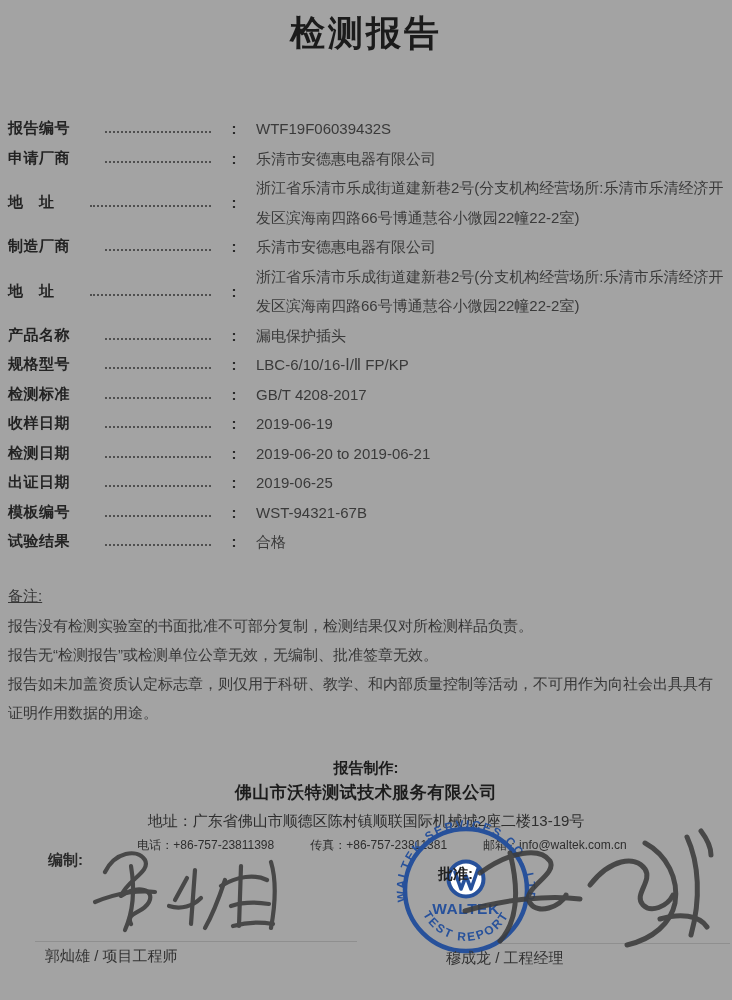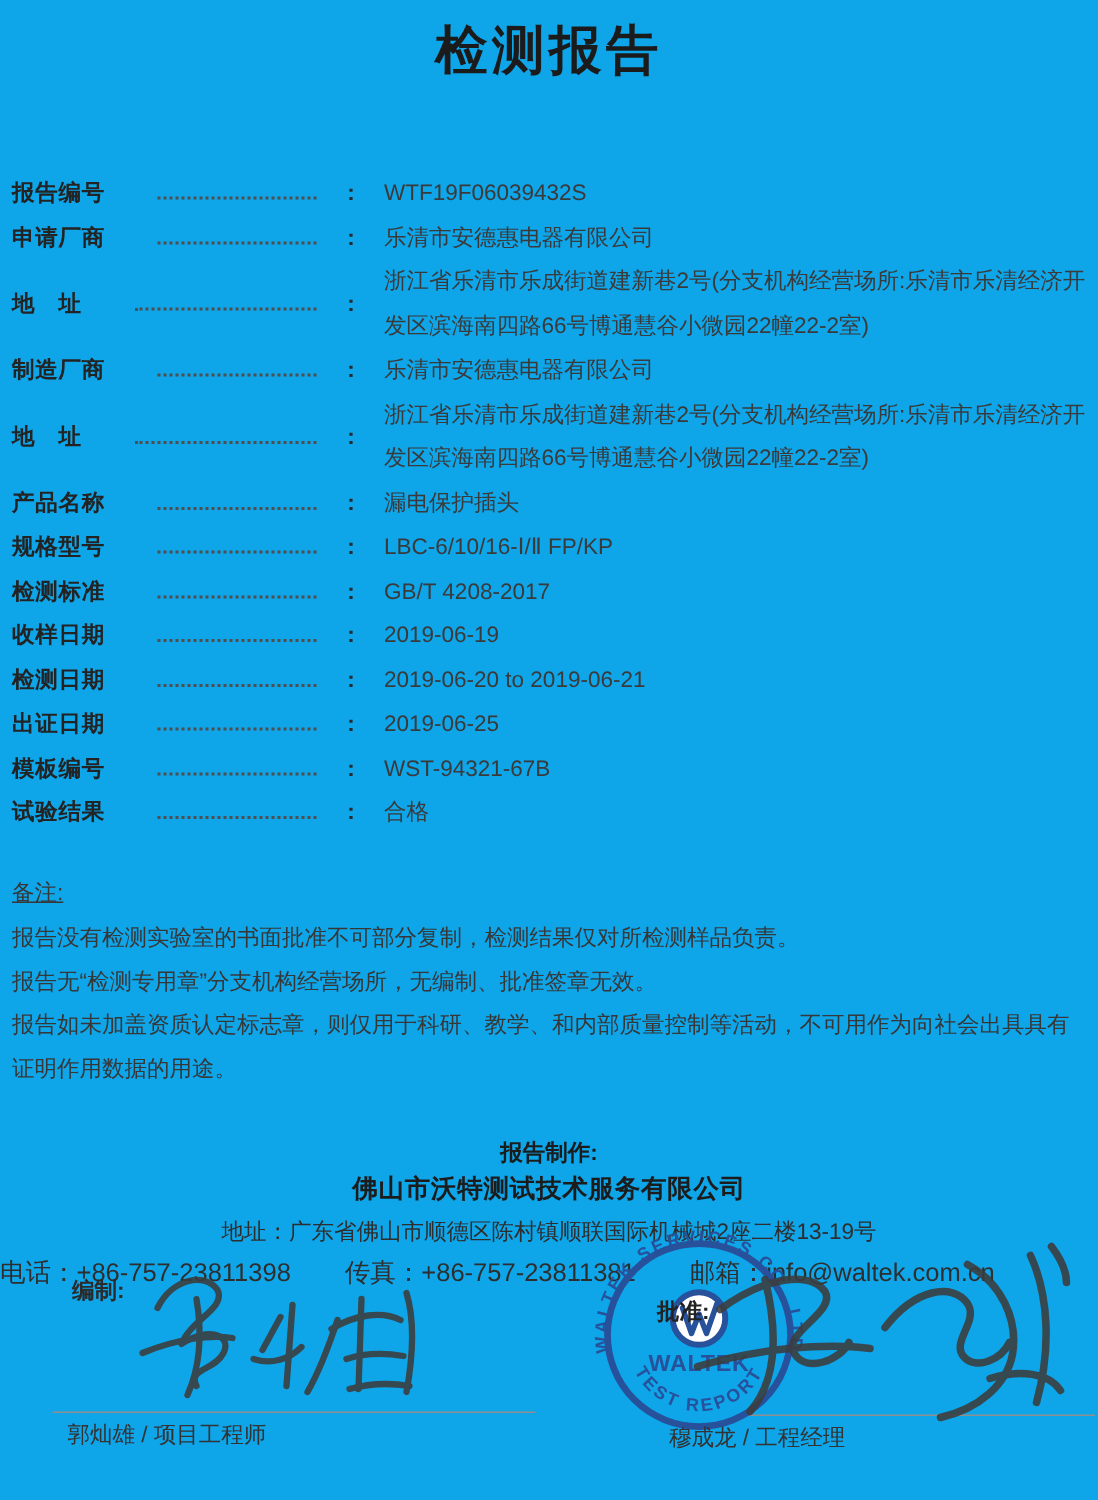--- a/index.html
+++ b/index.html
@@ -2,21 +2,21 @@
 <html><head>
 <meta charset="utf-8">
 <style>
   * { margin:0; padding:0; box-sizing:border-box; }
   html,body { background:#ffffff; }
   body {
     width:732px; height:1000px;
     font-family:"Liberation Sans","DejaVu Sans",sans-serif;
     color:#333; overflow:hidden;
   }
-  .page { position:relative; width:732px; height:1000px; background:#0ea5e9; }
+  .page { position:relative; width:732px; height:1000px; background:#a3a3a3; }
 
   .title {
     padding-top:10px; text-align:center;
     font-size:35px; font-weight:bold; color:#1b1b1b; letter-spacing:3px;
   }
 
   .fields { margin:57px 6px 0 8px; }
   .frow { display:flex; align-items:center; min-height:27.6px; }
   .flabel-wrap { width:204px; flex-shrink:0; display:flex; align-items:baseline;gap:32px; }
   .flabel { font-weight:bold; font-size:15px; color:#232323; white-space:pre; letter-spacing:0.5px; }
@@ -25,21 +25,21 @@
   .fvalue { flex:1; font-size:15px; line-height:29.5px; color:#3a3a3a; }
 
   .notes { margin:24px 10px 0 8px; font-size:15px; line-height:29px; color:#373737; }
   .notes .nheading { margin-bottom:1px;text-decoration:underline; }
   .notes p { margin:0; }
 
   .maker { margin-top:32px; text-align:center; color:#2e2e2e; }
   .maker-heading { font-size:15px; font-weight:bold; color:#1c1c1c; }
   .maker-company { font-size:17px; font-weight:bold; color:#1c1c1c; margin-top:3px; letter-spacing:0.5px; }
   .maker-address { font-size:15px; margin-top:8px; }
-  .maker-contact { margin-top:6px; font-size:17px; display:flex; justify-content:flex-start; gap:36px; }
+  .maker-contact { margin-top:6px; font-size:12px; display:flex; justify-content:center; gap:36px;padding-left:32px; }
 
   .sig-area { position:absolute; left:0; top:835px; width:679px; height:165px; }
   .prep-label   { position:absolute; left:48px;  top:16px;  font-size:15px; font-weight:bold; color:#2b2b2b; }
   .approve-label{ position:absolute; left:438px; top:30px;  font-size:15px; font-weight:bold; color:#222; z-index:3; }
   .sig-svg-left { position:absolute; left:75px;  top:5px;   z-index:2; }
   .sig-svg-right{ position:absolute; left:455px; top:-12px; z-index:2; }
   .stamp-svg    { position:absolute; left:386px; top:-25px; z-index:1; }
   .sig-line-left  { position:absolute; left:35px;  top:106px; width:322px; border-top:1.5px solid #8f8f8f; }
   .sig-line-right { position:absolute; left:498px; top:108px; width:232px; border-top:1.5px solid #8f8f8f; z-index:0; }
   .sig-caption-left  { position:absolute; left:45px;  top:112px; font-size:15px; color:#333;text-align:center; }
@@ -158,21 +158,21 @@
           <span class="fdots"></span>
         </div>
       <div class="fcolon">:</div>
       <div class="fvalue">合格</div>
     </div>
   </div>
 
   <div class="notes">
     <div class="nheading">备注:</div>
     <p>报告没有检测实验室的书面批准不可部分复制，检测结果仅对所检测样品负责。</p>
-    <p>报告无“检测专用章”分支机构经营场所，无编制、批准签章无效。</p>
+    <p>报告无“检测报告”或检测单位公章无效，无编制、批准签章无效。</p>
     <p>报告如未加盖资质认定标志章，则仅用于科研、教学、和内部质量控制等活动，不可用作为向社会出具具有证明作用数据的用途。</p>
   </div>
 
   <div class="maker">
     <div class="maker-heading">报告制作:</div>
     <div class="maker-company">佛山市沃特测试技术服务有限公司</div>
     <div class="maker-address">地址：广东省佛山市顺德区陈村镇顺联国际机械城2座二楼13-19号</div>
     <div class="maker-contact">
       <span>电话：+86-757-23811398</span>
       <span>传真：+86-757-23811381</span>

